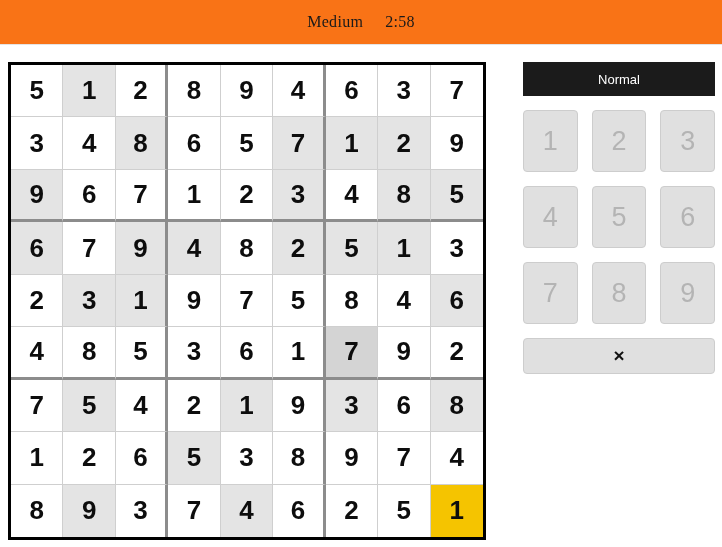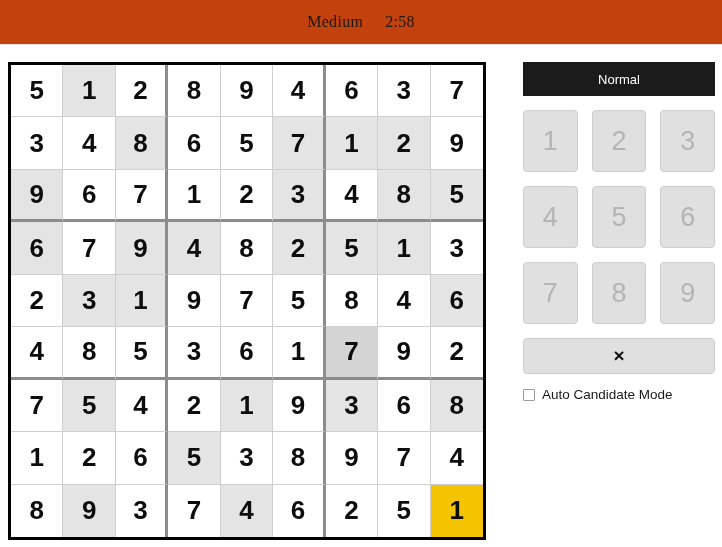--- a/index.html
+++ b/index.html
@@ -11,21 +11,21 @@
     overflow: hidden;
   }
 
   
   #header {
     height: 44px;
     display: flex;
     align-items: center;
     justify-content: center;
     gap: 22px;
-    background: #c2410c;
+    background: #f97316;
   }
   #header .meta {
     font-family: "Liberation Serif", serif;
     font-size: 16px;
     color: #1a1a1a;
     letter-spacing: .3px;
   }
   #header-rule {
     height: 1px;
     width: 100%;
@@ -274,19 +274,15 @@
         <div class="num-btn">4</div>
         <div class="num-btn">5</div>
         <div class="num-btn">6</div>
         <div class="num-btn">7</div>
         <div class="num-btn">8</div>
         <div class="num-btn">9</div>
       </div>
 
     <div id="erase-btn">×</div>
 
-    <div id="auto-candidate-row">
-      <div id="auto-candidate-box"></div>
-      <span id="auto-candidate-label">Auto Candidate Mode</span>
-    </div>
 
   </div>
 </div>
 
 </body></html>

